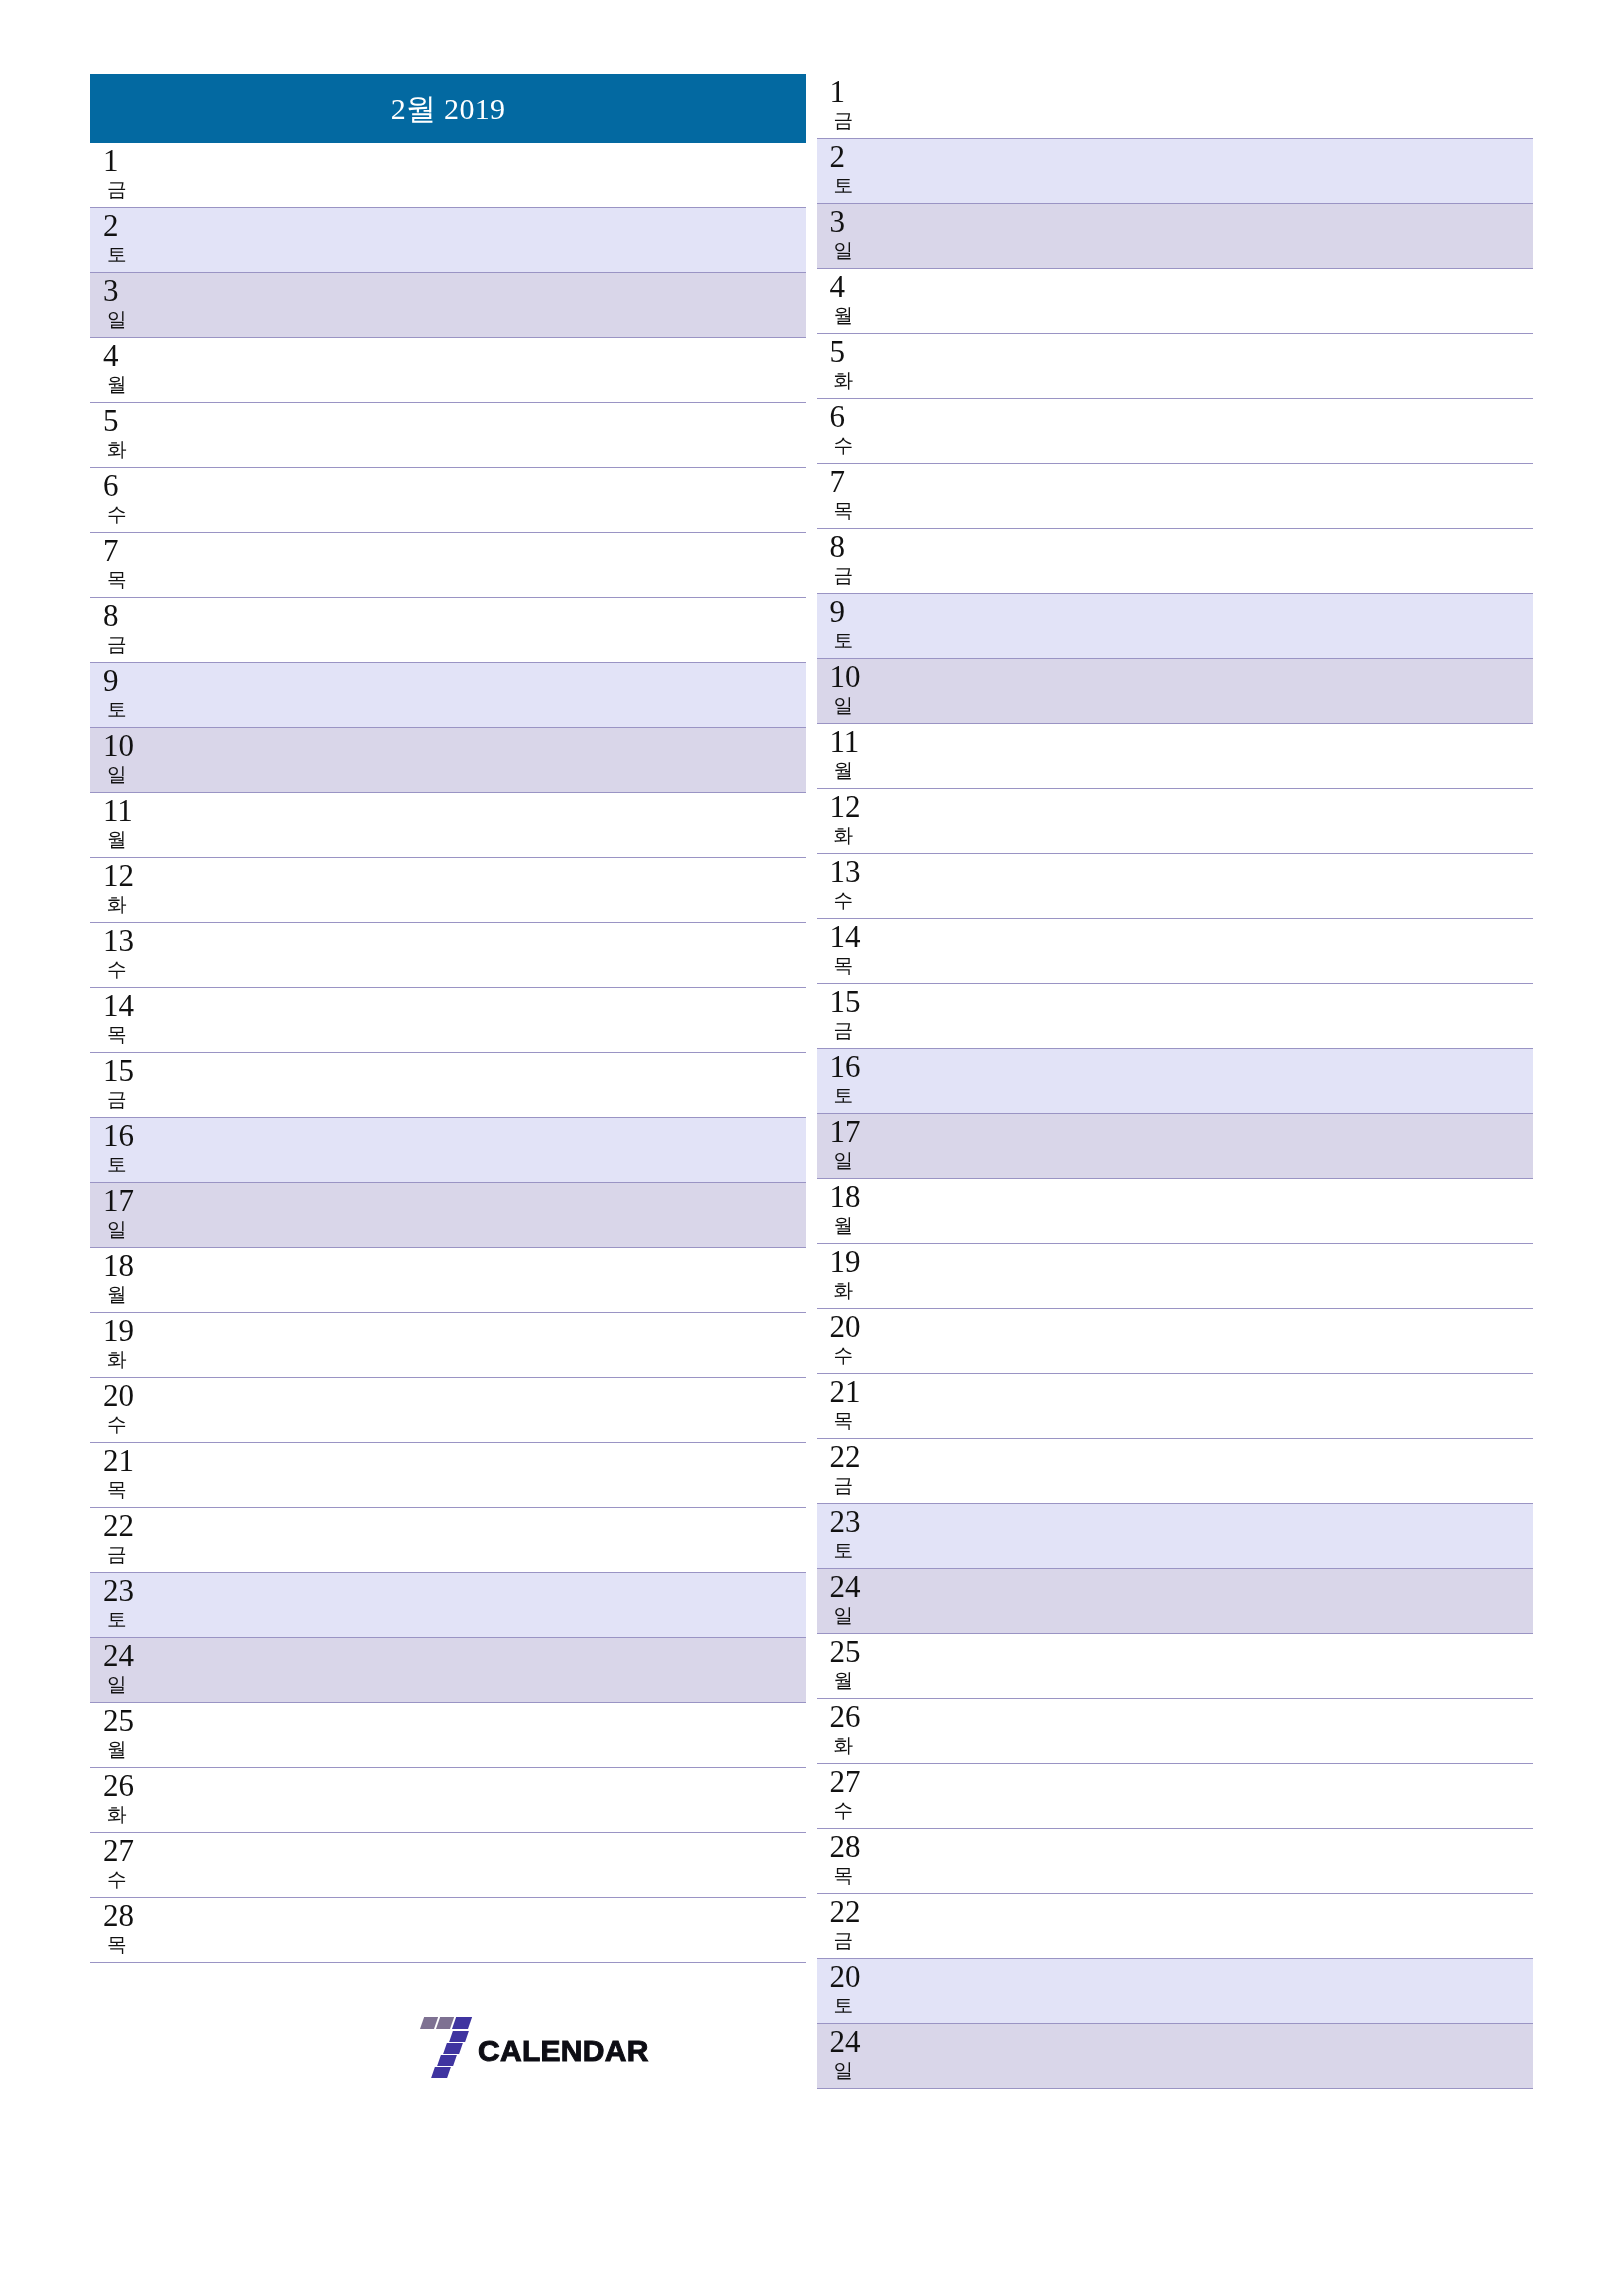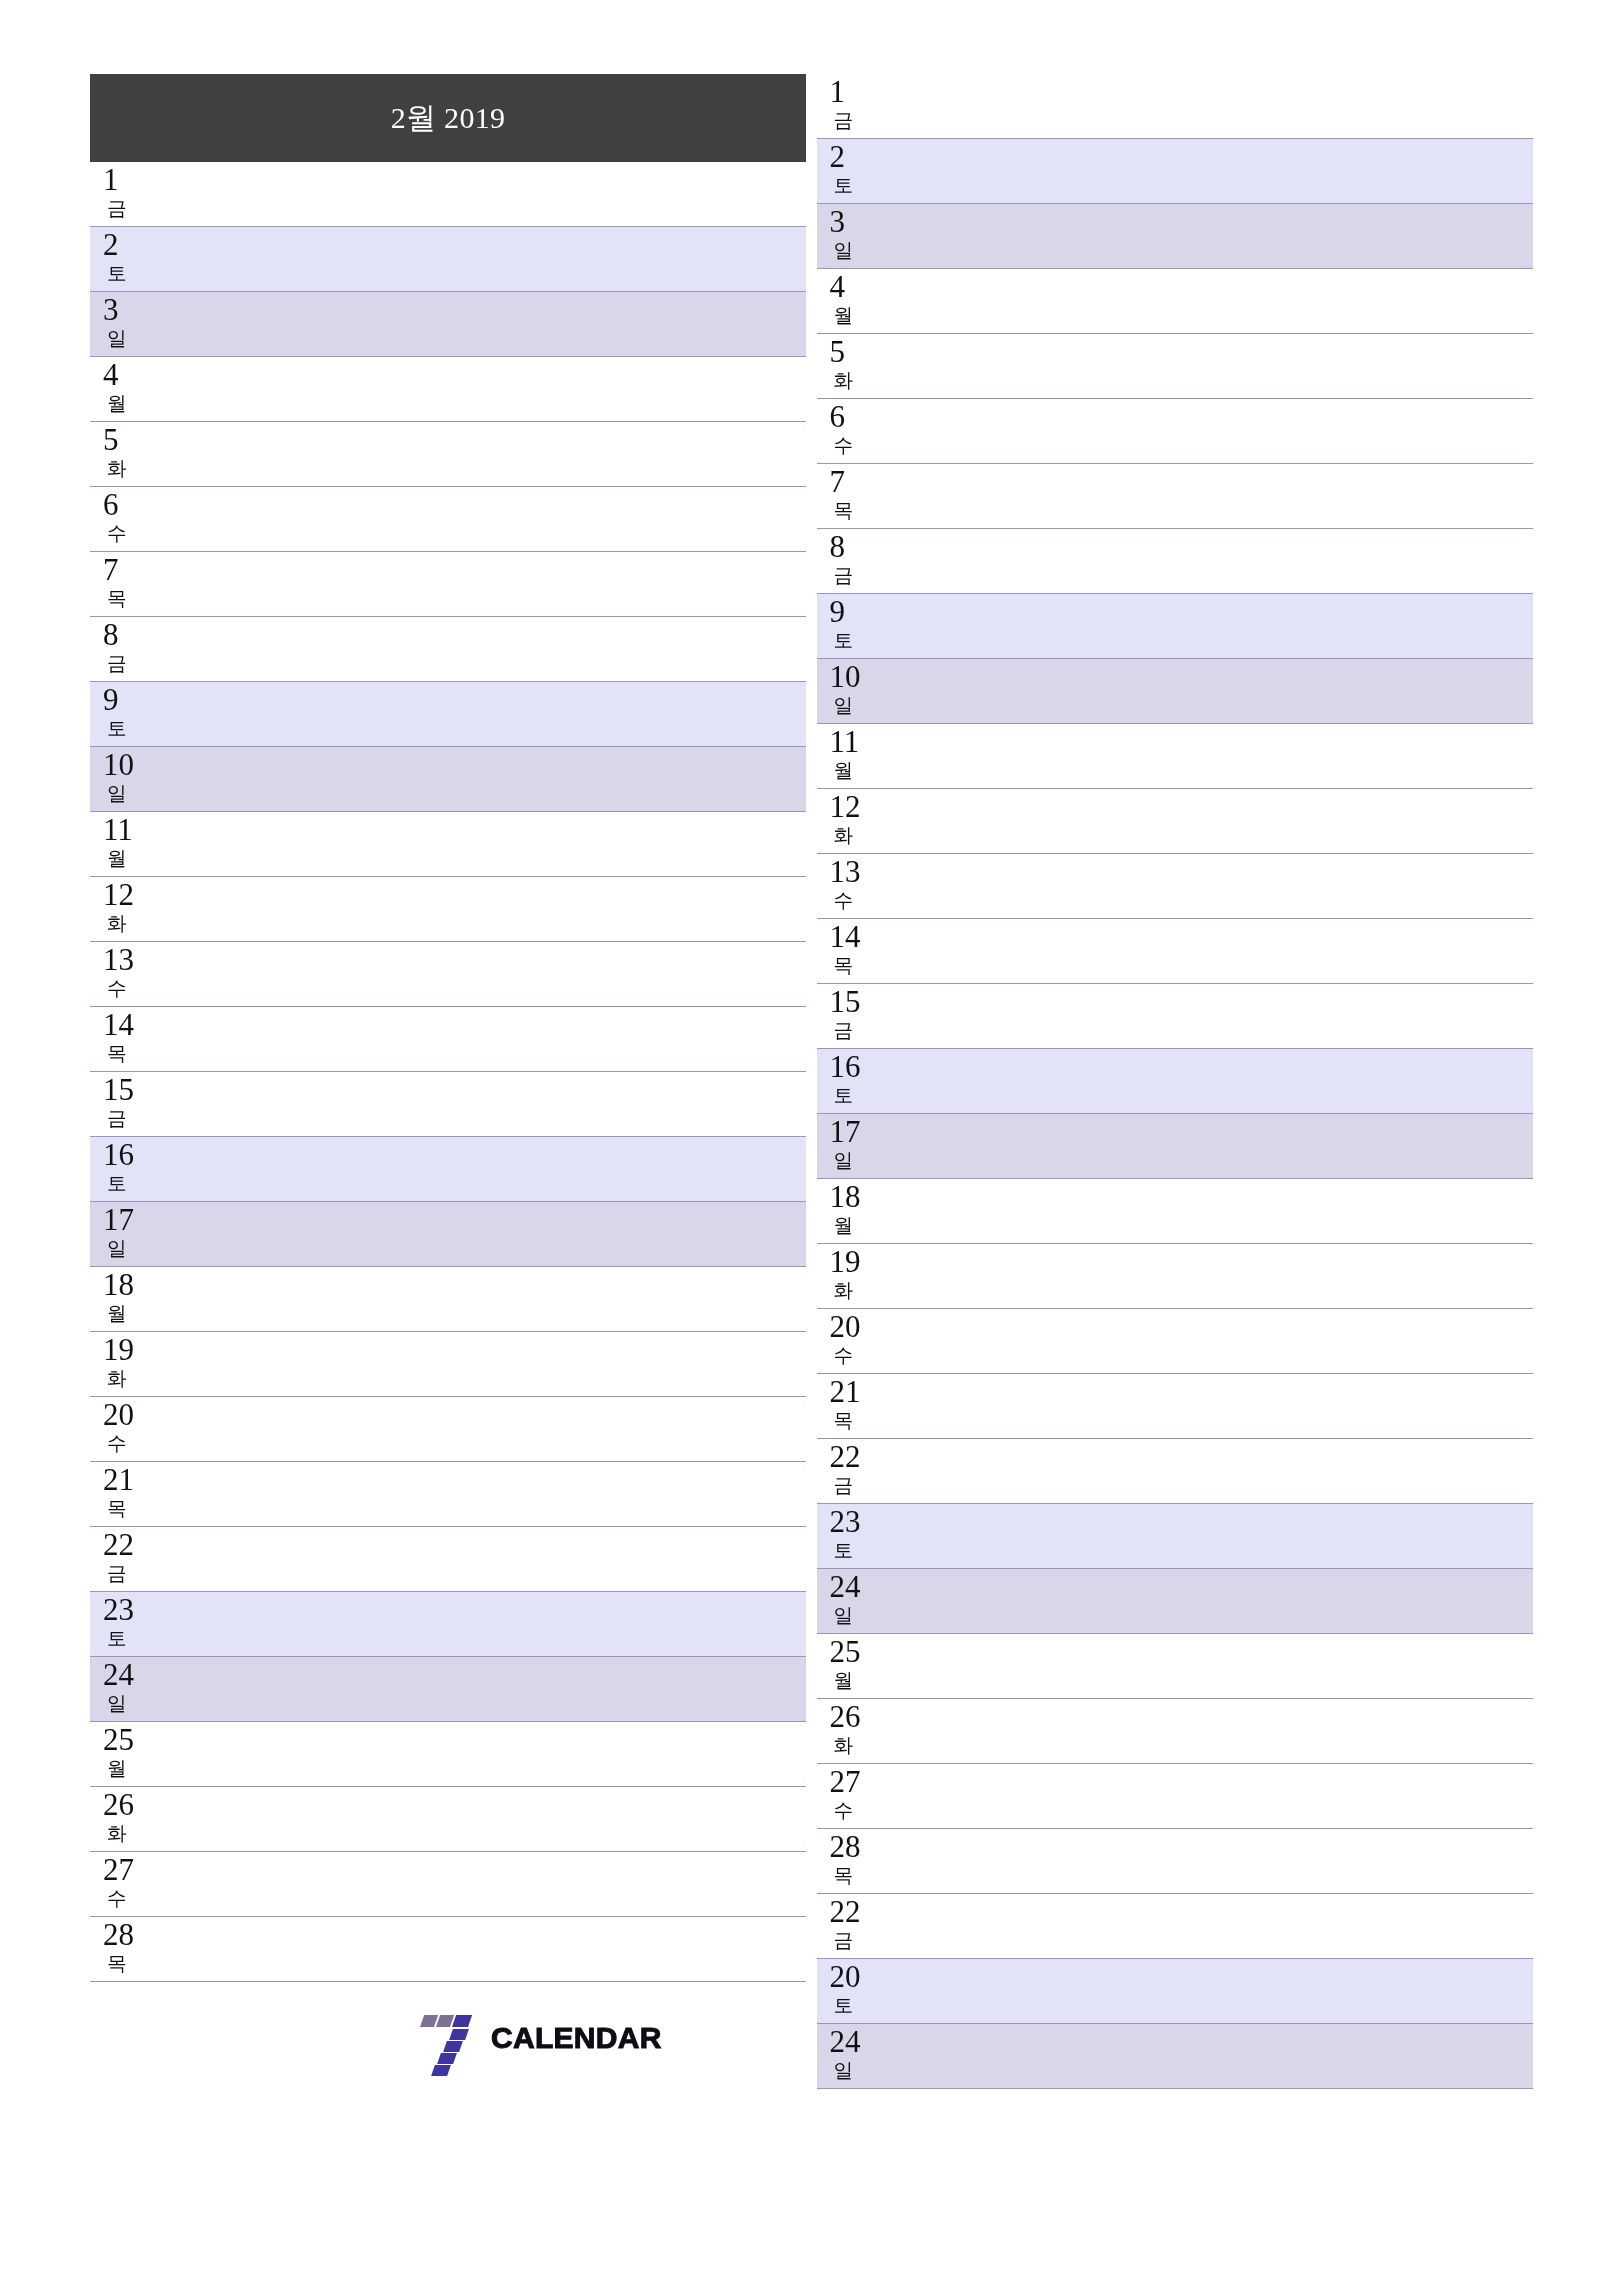--- a/index.html
+++ b/index.html
@@ -27,22 +27,22 @@
   }
 
   .month-col {
     width: 716px;
     display: flex;
     flex-direction: column;
     position: relative;
   }
 
   .month-header {
-    height: 88px;
-    background: #404040;
+    height: 69px;
+    background: #0369a1;
     color: #ffffff;
     display: flex;
     align-items: center;
     justify-content: center;
     font-family: "Liberation Serif", "DejaVu Serif", serif;
     font-size: 30px;
     letter-spacing: 0.3px;
     line-height: 1;
     box-sizing: border-box;
   }
@@ -88,22 +88,22 @@
 
   
   .logo {
     position: absolute;
     left: 419px;
     top: 2010px;
     width: 209px;
     height: 56px;
     display: flex;
     flex-direction: row;
-    align-items: center;
-    gap: 14px;
+    align-items: flex-end;
+    gap: 1px;
   }
   .logo-mark {
     width: 58px;
     height: 52px;
     position: relative;
     flex: 0 0 auto;
   }
   .logo-mark i {
     position: absolute;
     display: block;

